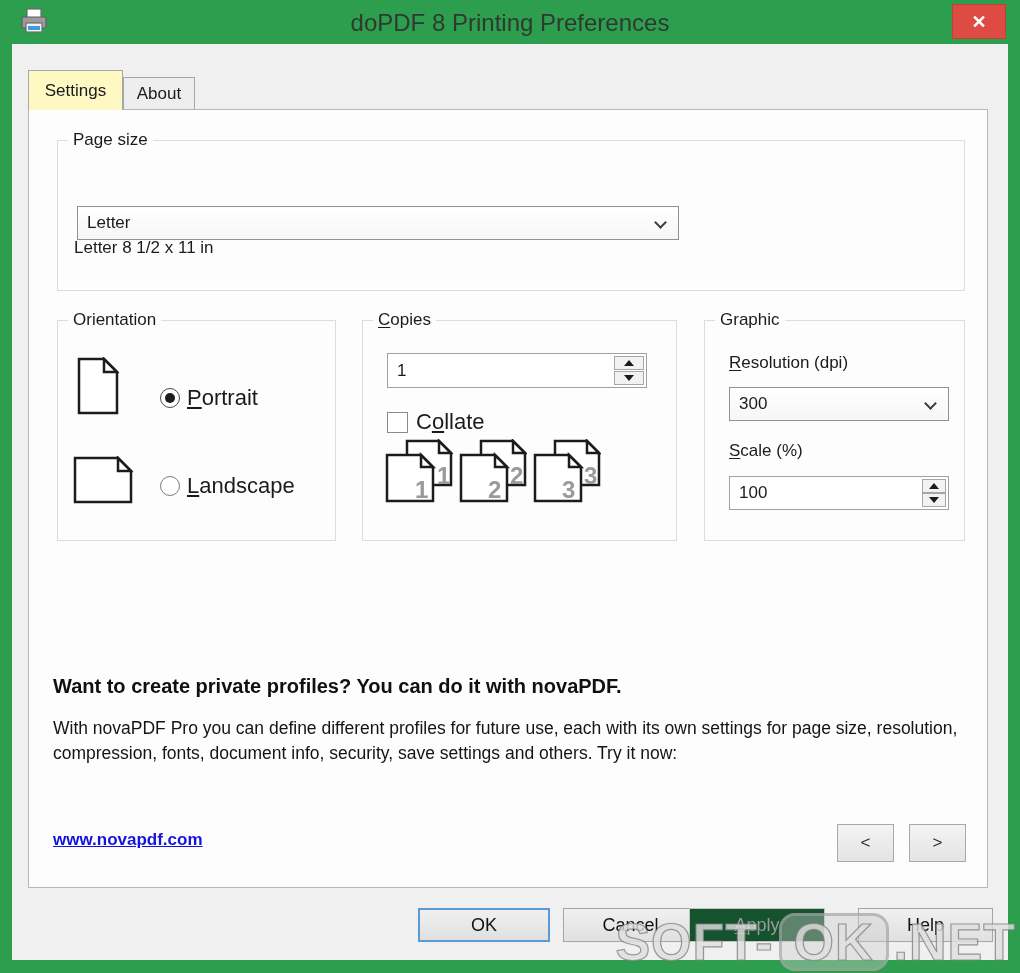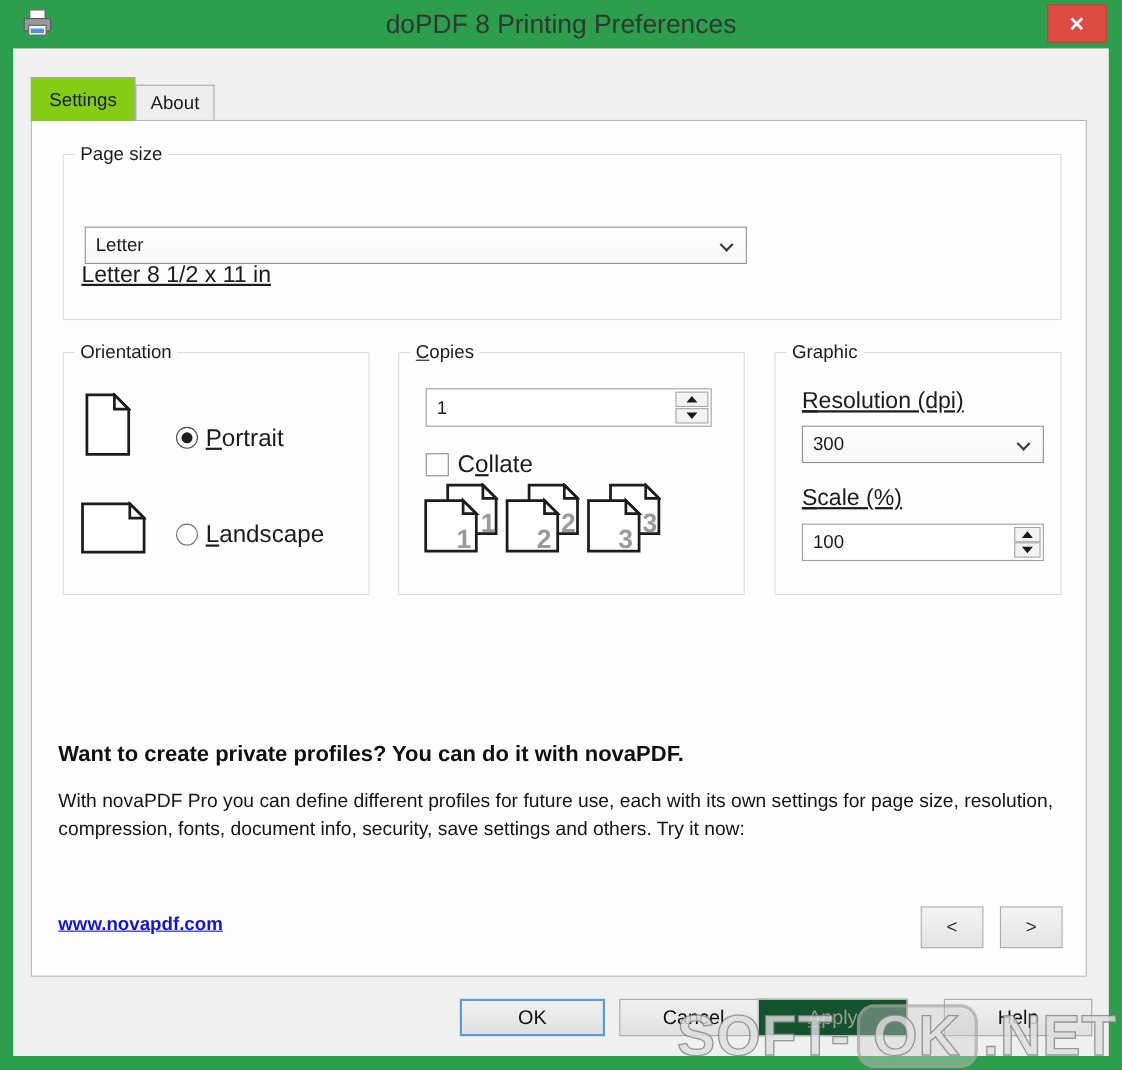--- a/index.html
+++ b/index.html
@@ -31,21 +31,21 @@
     background:#f0f0f0;
   }
 
   
   .tab {
     position:absolute; display:flex; align-items:center; justify-content:center;
     font-size:17px; cursor:pointer;
   }
   .tab-active {
     left:16px; top:26px; width:95px; height:40px;
-    background:#84cc16; border:1px solid #a7a7a7; border-bottom:none; z-index:3;
+    background:#fef9c3; border:1px solid #a7a7a7; border-bottom:none; z-index:3;
   }
   .tab-inactive {
     left:111px; top:33px; width:72px; height:33px;
     background:#eeeeee; border:1px solid #a7a7a7; border-bottom:none; z-index:1;
   }
   .tab-panel {
     position:absolute; left:16px; top:65px; width:960px; height:779px;
     background:#fdfdfd; border:1px solid #b6b6b6; z-index:2;
   }
 
@@ -101,21 +101,21 @@
     content:""; position:absolute; left:4px; top:4px; width:10px; height:10px;
     border-radius:50%; background:#1d1d1d;
   }
   .checkbox {
     width:21px; height:21px; background:#fff; border:1px solid #8a8a8a;
     margin-right:8px; flex:none; cursor:pointer;
   }
   .ctl-label { font-size:22px; }
   .mn { text-decoration:underline; text-underline-offset:2px; }
 
-  .field-label { position:absolute; font-size:21px; white-space:nowrap;text-decoration:underline; }
+  .field-label { position:absolute; font-size:17px; white-space:nowrap; }
 
   
   .promo-head { position:absolute; left:24px; top:565px; font-size:20px; font-weight:bold; color:#101010; }
   .promo-body { position:absolute; left:24px; top:606px; width:906px; font-size:17.5px; line-height:1.42; color:#141414; }
   .promo-link {
     position:absolute; left:24px; top:720px; font-size:17px; font-weight:bold;
     color:#1313e0; text-decoration:underline; cursor:pointer;
   }
   .nav-btn {
     position:absolute; top:714px; width:57px; height:38px;

